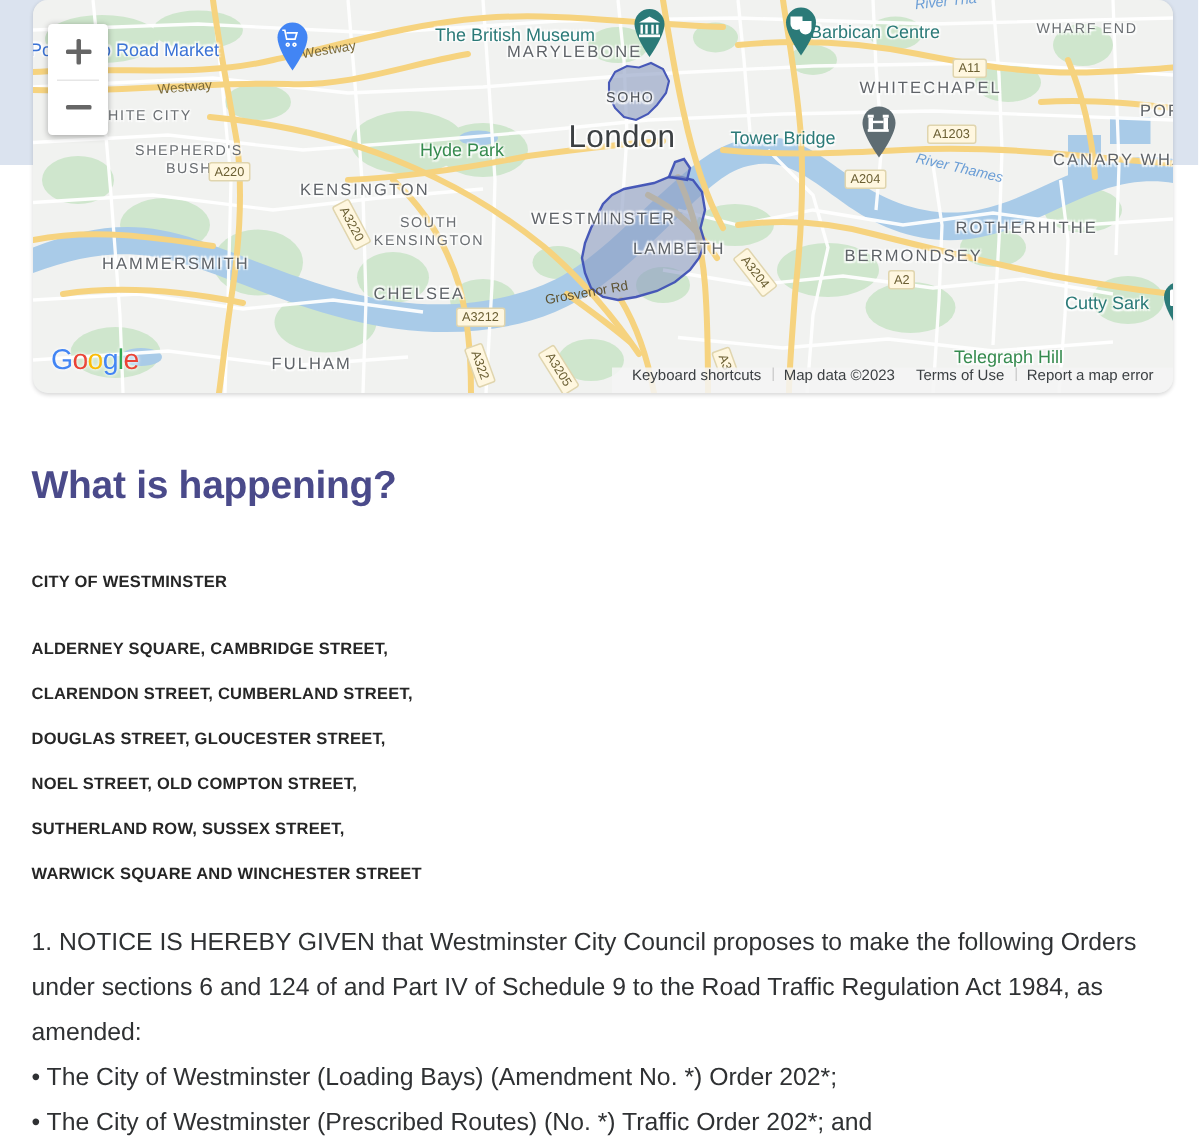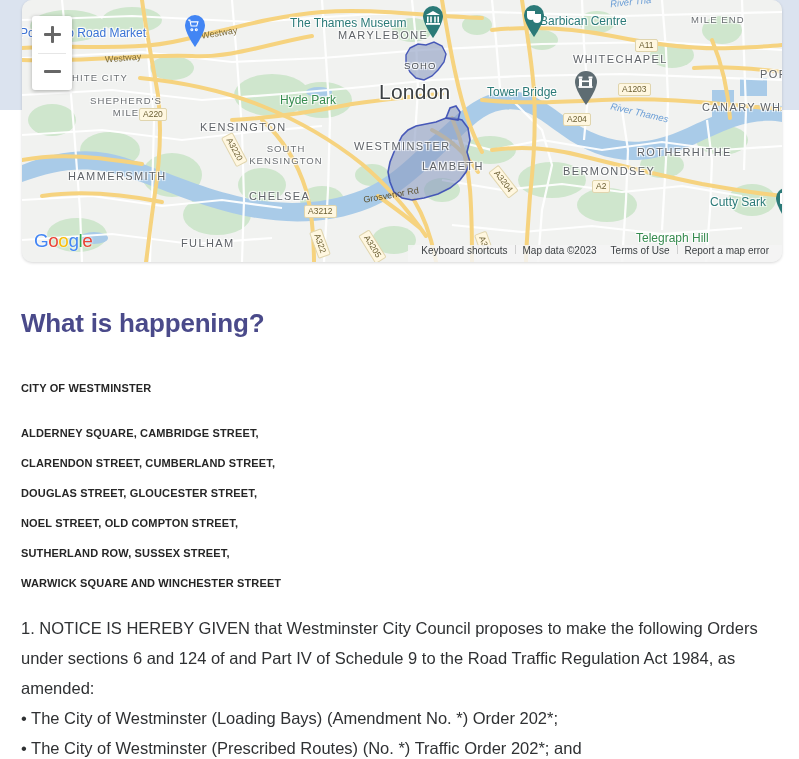--- a/index.html
+++ b/index.html
@@ -292,41 +292,41 @@
 
         <path d="M424,118 L428,108 L434,106 L438,112 L436,120 Z" fill="#8e9ec4" fill-opacity="0.62" stroke="#3f51b5" stroke-width="1.6" stroke-opacity="0.95"></path>
 
         <path d="M388,48 L396,44 L404,45 L412,42 L420,46 L424,54 L422,62
                  L416,70 L410,76 L402,80 L394,78 L388,72 L384,64 L384,55 Z" fill="#8e9ec4" fill-opacity="0.62" stroke="#3f51b5" stroke-width="1.4" stroke-opacity="0.95"></path>
       </svg>
 
       <div class="lbl lbl-city" style="left:357px; top:80px;">London</div>
 
       <div class="lbl lbl-poi-blue" style="left:-2px; top:26px;">Portobello Road Market</div>
-      <div class="lbl lbl-poi" style="left:268px; top:16px;">The Thames Museum</div>
+      <div class="lbl lbl-poi" style="left:268px; top:16px;">The British Museum</div>
       <div class="lbl lbl-poi" style="left:518px; top:14px;">Barbican Centre</div>
       <div class="lbl lbl-poi" style="left:465px; top:85px;">Tower Bridge</div>
       <div class="lbl lbl-poi" style="left:688px; top:195px;">Cutty Sark</div>
       <div class="lbl lbl-park" style="left:258px; top:93px;">Hyde Park</div>
       <div class="lbl lbl-park" style="left:614px; top:231px;">Telegraph Hill</div>
 
       <div class="lbl lbl-area" style="left:316px; top:29px;">MARYLEBONE</div>
       <div class="lbl lbl-area" style="left:551px; top:53px;">WHITECHAPEL</div>
-      <div class="lbl lbl-area-sm" style="left:669px; top:14px;">MILE END</div>
+      <div class="lbl lbl-area-sm" style="left:669px; top:14px;">WHARF END</div>
       <div class="lbl lbl-area" style="left:332px; top:140px;">WESTMINSTER</div>
       <div class="lbl lbl-area" style="left:400px; top:160px;">LAMBETH</div>
       <div class="lbl lbl-area" style="left:541px; top:165px;">BERMONDSEY</div>
       <div class="lbl lbl-area" style="left:615px; top:146px;">ROTHERHITHE</div>
       <div class="lbl lbl-area" style="left:680px; top:101px;">CANARY WHARF</div>
       <div class="lbl lbl-area" style="left:178px; top:121px;">KENSINGTON</div>
       <div class="lbl lbl-area-sm" style="left:216px; top:143px; width:96px; text-align:center; line-height:12px; white-space:normal;">SOUTH KENSINGTON</div>
       <div class="lbl lbl-area" style="left:227px; top:190px;">CHELSEA</div>
       <div class="lbl lbl-area" style="left:159px; top:237px;">FULHAM</div>
       <div class="lbl lbl-area" style="left:46px; top:170px;">HAMMERSMITH</div>
-      <div class="lbl lbl-area-sm" style="left:64px; top:95px; width:80px; text-align:center; line-height:12px; white-space:normal;">SHEPHERD'S MILE</div>
+      <div class="lbl lbl-area-sm" style="left:64px; top:95px; width:80px; text-align:center; line-height:12px; white-space:normal;">SHEPHERD'S BUSH</div>
       <div class="lbl lbl-area-sm" style="left:40px; top:72px;">WHITE CITY</div>
       <div class="lbl lbl-area-sm" style="left:382px; top:60px; color:#4f5358;">SOHO</div>
       <div class="lbl lbl-area" style="left:738px; top:68px;">POP</div>
 
       <div class="lbl lbl-water" style="left:588px; top:107px; transform:rotate(13deg);">River Thames</div>
       <div class="lbl lbl-water" style="left:588px; top:-4px; transform:rotate(-6deg);">River Tha</div>
 
       <div class="lbl lbl-road" style="left:179px; top:28px; transform:rotate(-9deg);">Westway</div>
       <div class="lbl lbl-road" style="left:83px; top:53px; transform:rotate(-5deg);">Westway</div>
       <div class="lbl lbl-road" style="left:341px; top:190px; transform:rotate(-10deg); color:#5d5230;">Grosvenor Rd</div>

